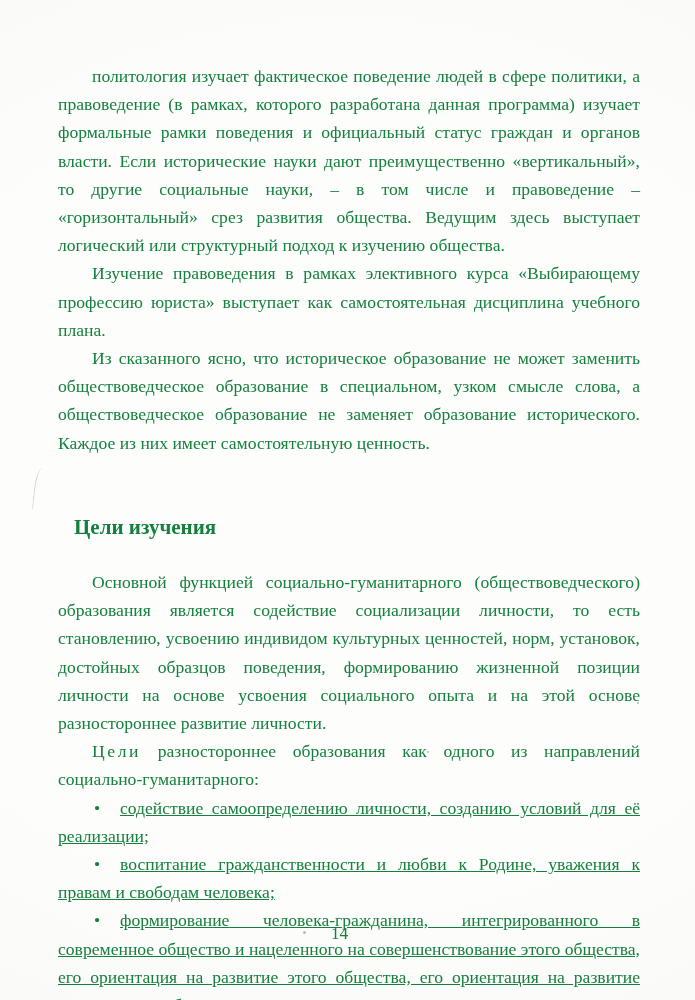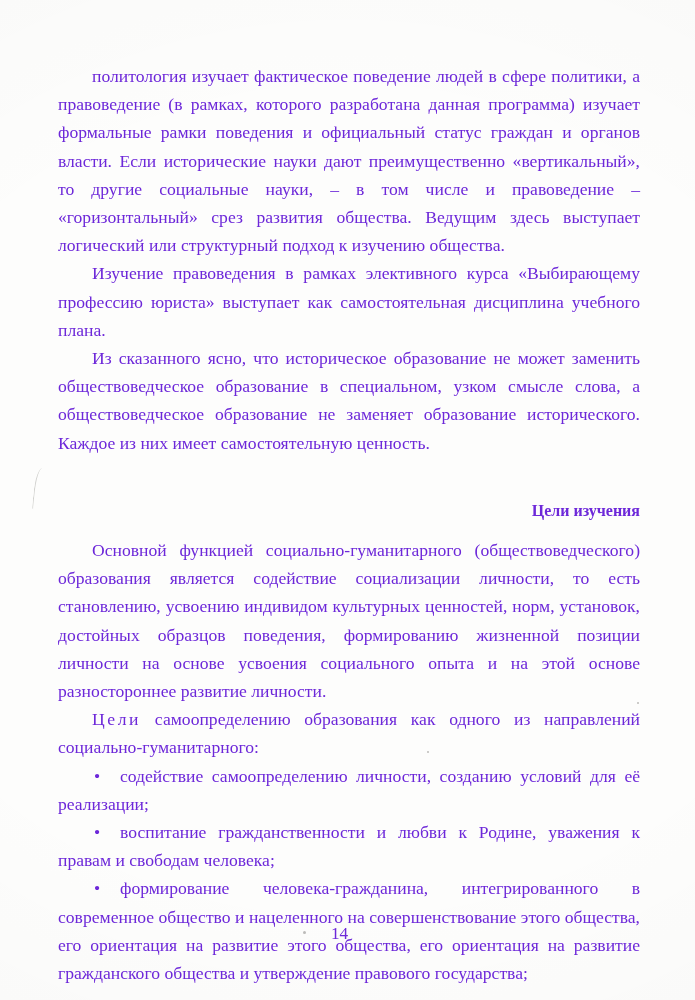--- a/index.html
+++ b/index.html
@@ -55,44 +55,45 @@
     margin: 0;
     text-align: justify;
     text-justify: inter-word;
     font-size: 17.6px;
     line-height: 28.2px;
     text-indent: 34px;
     hyphens: manual;
   }
 
   h2.section-heading {
-    margin: 0;
-    font-size: 16px;
+    margin: 16px;
+    font-size: 21px;
     line-height: 28.2px;
     font-weight: bold;
-    text-align: right;
+    text-align: left;
   }
 
   .gap-before-heading { height: 40px; }
   .gap-after-heading  { height: 11px; }
 
   ul.goal-list {
     margin: 0;
     padding: 0;
     list-style: none;
   }
   ul.goal-list li {
     margin: 0;
     padding: 0 0 0 0;
     font-size: 17.6px;
     line-height: 28.2px;
     text-align: justify;
     text-justify: inter-word;
     text-indent: 0;
     position: relative;
+    text-decoration: underline;
   }
   ul.goal-list li .bullet-dot {
     display: inline-block;
     width: 62px;
     text-align: left;
     padding-left: 36px;
     box-sizing: border-box;
   }
   .spaced {
     letter-spacing: 2.6px;
@@ -104,21 +105,21 @@
     right: 16px;
     top: 922px;
     text-align: center;
     font-size: 17.2px;
     line-height: 24px;
   }
 </style>
 </head>
 <body>
 
-<div class="page" style="background: rgb(253, 253, 252); color: #6d28d9;">
+<div class="page" style="background: rgb(253, 253, 252); color: #15803d;">
 
   <div class="scan-tint"></div>
   <div class="scan-mark"></div>
   <div class="scan-dot" style="left:303px; top:931px; width:3px; height:3px;"></div>
   <div class="scan-dot" style="left:427px; top:751px; width:2px; height:2px;"></div>
   <div class="scan-dot" style="left:637px; top:702px; width:2px; height:2px;"></div>
 
   <div class="textblock">
 
     <p class="para">политология изучает фактическое поведение людей в сфере политики, а правоведение (в рамках, которого разработана данная программа) изучает формальные рамки поведения и официальный статус граждан и органов власти. Если исторические науки дают преимущественно «вертикальный», то другие социальные науки, – в том числе и правоведение – «горизонтальный» срез развития общества. Ведущим здесь выступает логический или структурный подход к изучению общества.</p>
@@ -128,21 +129,21 @@
     <p class="para">Из сказанного ясно, что историческое образование не может заменить обществоведческое образование в специальном, узком смысле слова, а обществоведческое образование не заменяет образование исторического. Каждое из них имеет самостоятельную ценность.</p>
 
     <div class="gap-before-heading"></div>
 
     <h2 class="section-heading">Цели изучения</h2>
 
     <div class="gap-after-heading"></div>
 
     <p class="para">Основной функцией социально-гуманитарного (обществоведческого) образования является содействие социализации личности, то есть становлению, усвоению индивидом культурных ценностей, норм, установок, достойных образцов поведения, формированию жизненной позиции личности на основе усвоения социального опыта и на этой основе разностороннее развитие личности.</p>
 
-    <p class="para"><span class="spaced">Цели</span><span> самоопределению образования как одного из направлений социально-гуманитарного:</span></p>
+    <p class="para"><span class="spaced">Цели</span><span> разностороннее образования как одного из направлений социально-гуманитарного:</span></p>
 
     <ul class="goal-list">
       <li><span class="bullet-dot">•</span><span>содействие самоопределению личности, созданию условий для её реализации;</span></li>
       <li><span class="bullet-dot">•</span><span>воспитание гражданственности и любви к Родине, уважения к правам и свободам человека;</span></li>
       <li><span class="bullet-dot">•</span><span>формирование человека-гражданина, интегрированного в современное общество и нацеленного на совершенствование этого общества, его ориентация на развитие этого общества, его ориентация на развитие гражданского общества и утверждение правового государства;</span></li>
     </ul>
 
   </div>
 
   <div class="page-number">14</div>

